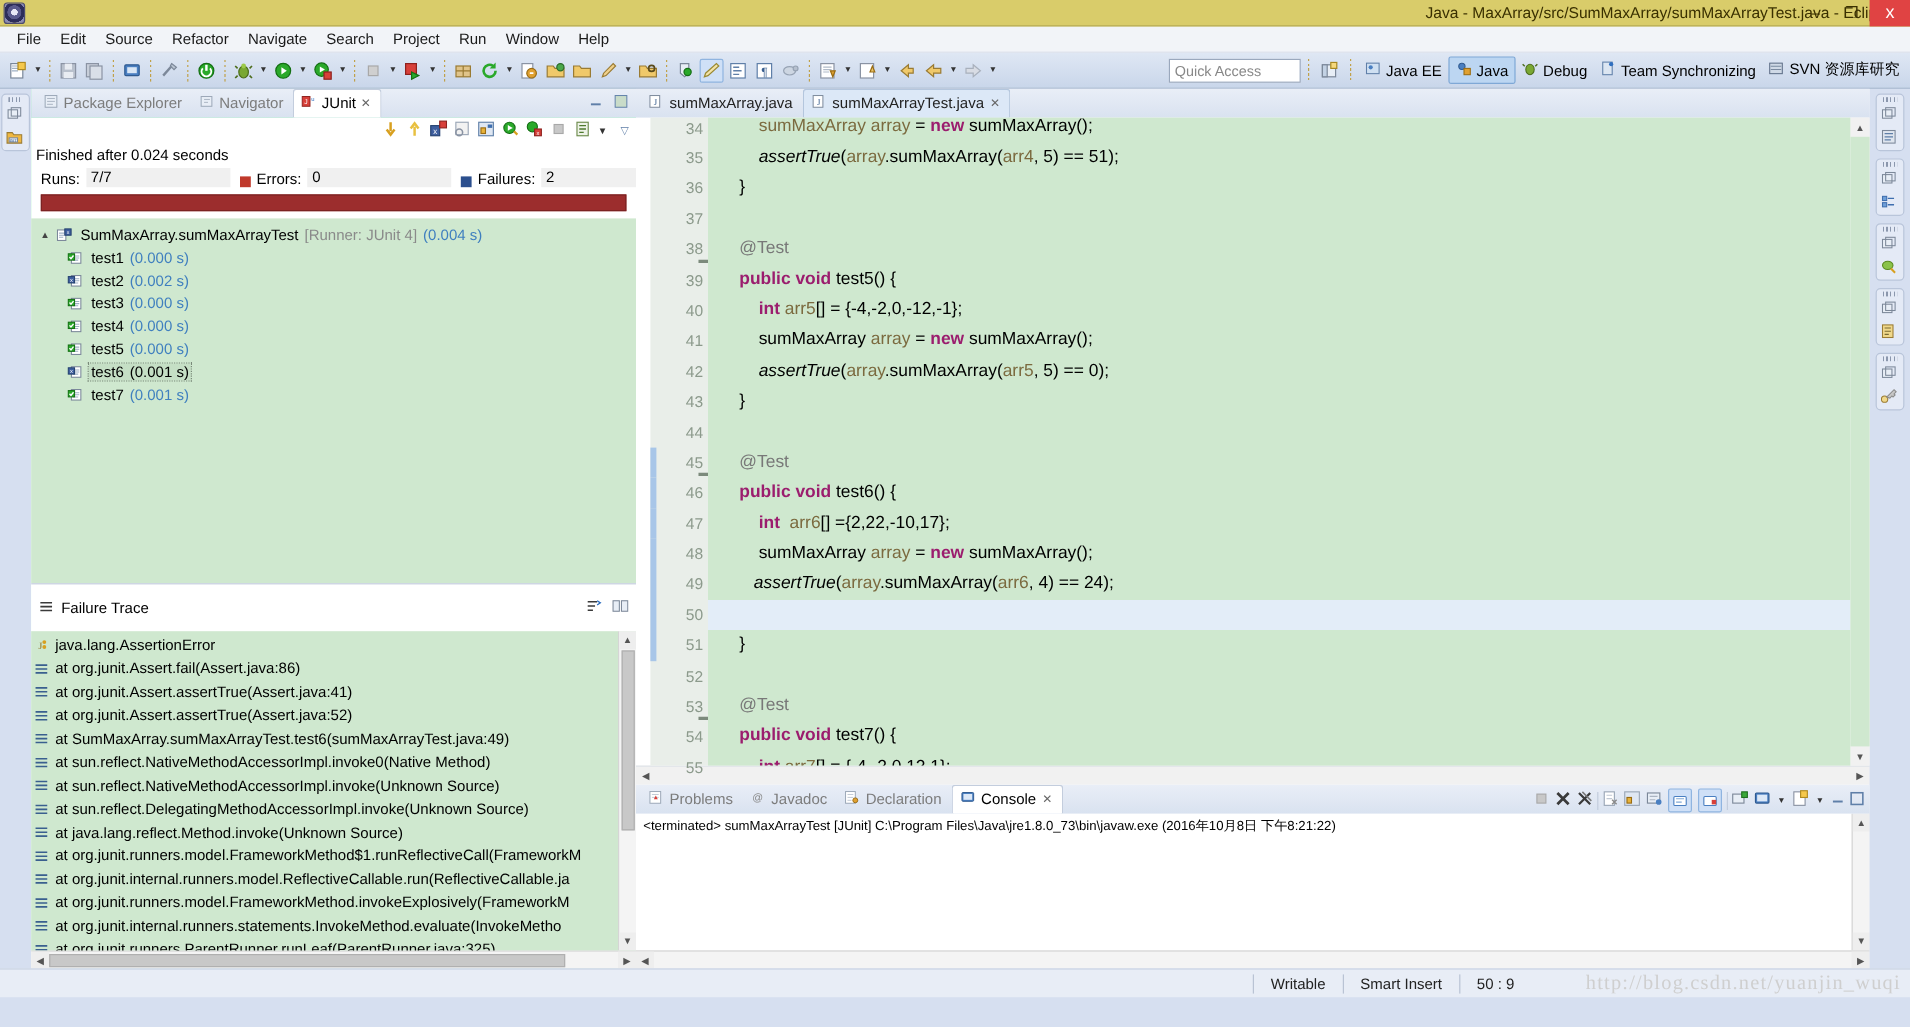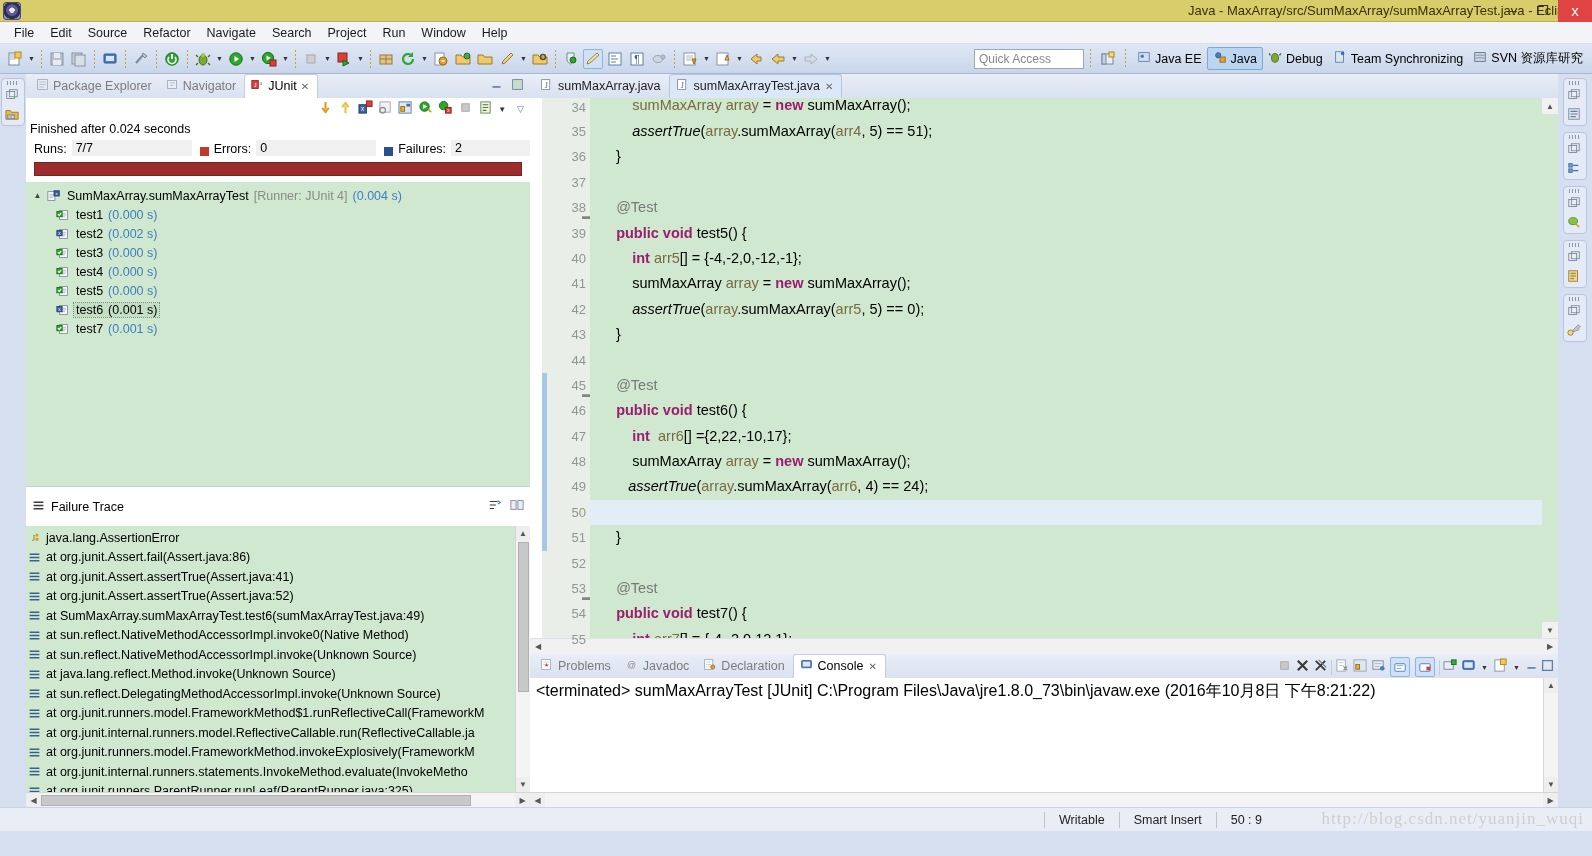--- a/index.html
+++ b/index.html
@@ -178,21 +178,21 @@
   #editor-vscroll .arw { height:16px;display:flex;align-items:center;justify-content:center;font-size:8px;color:#555;}
   #editor-hscroll { height:16px; background:#f1f1f1; display:flex; align-items:center; border-top:1px solid #dfe3e8;}
   #editor-hscroll .arw { width:16px;height:16px;display:flex;align-items:center;justify-content:center;font-size:8px;color:#555;}
 
   #consolepane { flex:1; display:flex; flex-direction:column; background:#fff; min-height:0; }
   #ctabs { height:24px; display:flex; align-items:flex-end; background:linear-gradient(#e9eef7,#d9e2f0); padding-left:4px; position:relative;}
   #ctabs .ctab { display:flex;align-items:center;gap:5px;padding:3px 8px 4px 6px;font-size:12.5px;color:#7c7c7c;}
   #ctabs .ctab.active { background:#fff;color:#000;border:1px solid #c3cddd;border-bottom:none;border-radius:3px 3px 0 0;}
   #ctabs .ctrls { position:absolute; right:4px; top:3px; display:flex; align-items:center; gap:3px;}
   #cbody { flex:1; display:flex; min-height:0; }
-  #ctext { flex:1; padding:3px 6px; font-size:16px; white-space:nowrap; overflow:hidden;}
+  #ctext { flex:1; padding:3px 6px; font-size:11px; white-space:nowrap; overflow:hidden;}
 
   
   #statusbar {
     height:24px; background:#e8edf6; display:flex; align-items:center;
     font-size:12.5px; position:relative; border-top:1px solid #c9d3e3;
   }
   #statusbar .sep { width:1px;height:16px;background:#b9c3d4; margin:0 14px;}
   #watermark {
     position:absolute; right:8px; bottom:2px; color:#cfcfcf; font-size:17px;
     font-family:"Liberation Serif", serif; letter-spacing:1px; pointer-events:none;
@@ -794,27 +794,27 @@
           <div class="frow">
             <span class="ficon"><svg width="13" height="13" viewBox="0 0 16 16">
                   <path d="M2 4h12M2 8h12M2 12h12" stroke="#3a5f8f" stroke-width="1.6"></path>
                 </svg></span>
             <span>at sun.reflect.NativeMethodAccessorImpl.invoke(Unknown Source)</span>
           </div>
           <div class="frow">
             <span class="ficon"><svg width="13" height="13" viewBox="0 0 16 16">
                   <path d="M2 4h12M2 8h12M2 12h12" stroke="#3a5f8f" stroke-width="1.6"></path>
                 </svg></span>
+            <span>at sun.reflect.DelegatingMethodAccessorImpl.invoke(Unknown Source)</span>
+          </div>
+          <div class="frow">
+            <span class="ficon"><svg width="13" height="13" viewBox="0 0 16 16">
+                  <path d="M2 4h12M2 8h12M2 12h12" stroke="#3a5f8f" stroke-width="1.6"></path>
+                </svg></span>
             <span>at java.lang.reflect.Method.invoke(Unknown Source)</span>
-          </div>
-          <div class="frow">
-            <span class="ficon"><svg width="13" height="13" viewBox="0 0 16 16">
-                  <path d="M2 4h12M2 8h12M2 12h12" stroke="#3a5f8f" stroke-width="1.6"></path>
-                </svg></span>
-            <span>at sun.reflect.DelegatingMethodAccessorImpl.invoke(Unknown Source)</span>
           </div>
           <div class="frow">
             <span class="ficon"><svg width="13" height="13" viewBox="0 0 16 16">
                   <path d="M2 4h12M2 8h12M2 12h12" stroke="#3a5f8f" stroke-width="1.6"></path>
                 </svg></span>
             <span>at org.junit.runners.model.FrameworkMethod$1.runReflectiveCall(FrameworkM</span>
           </div>
           <div class="frow">
             <span class="ficon"><svg width="13" height="13" viewBox="0 0 16 16">
                   <path d="M2 4h12M2 8h12M2 12h12" stroke="#3a5f8f" stroke-width="1.6"></path>

